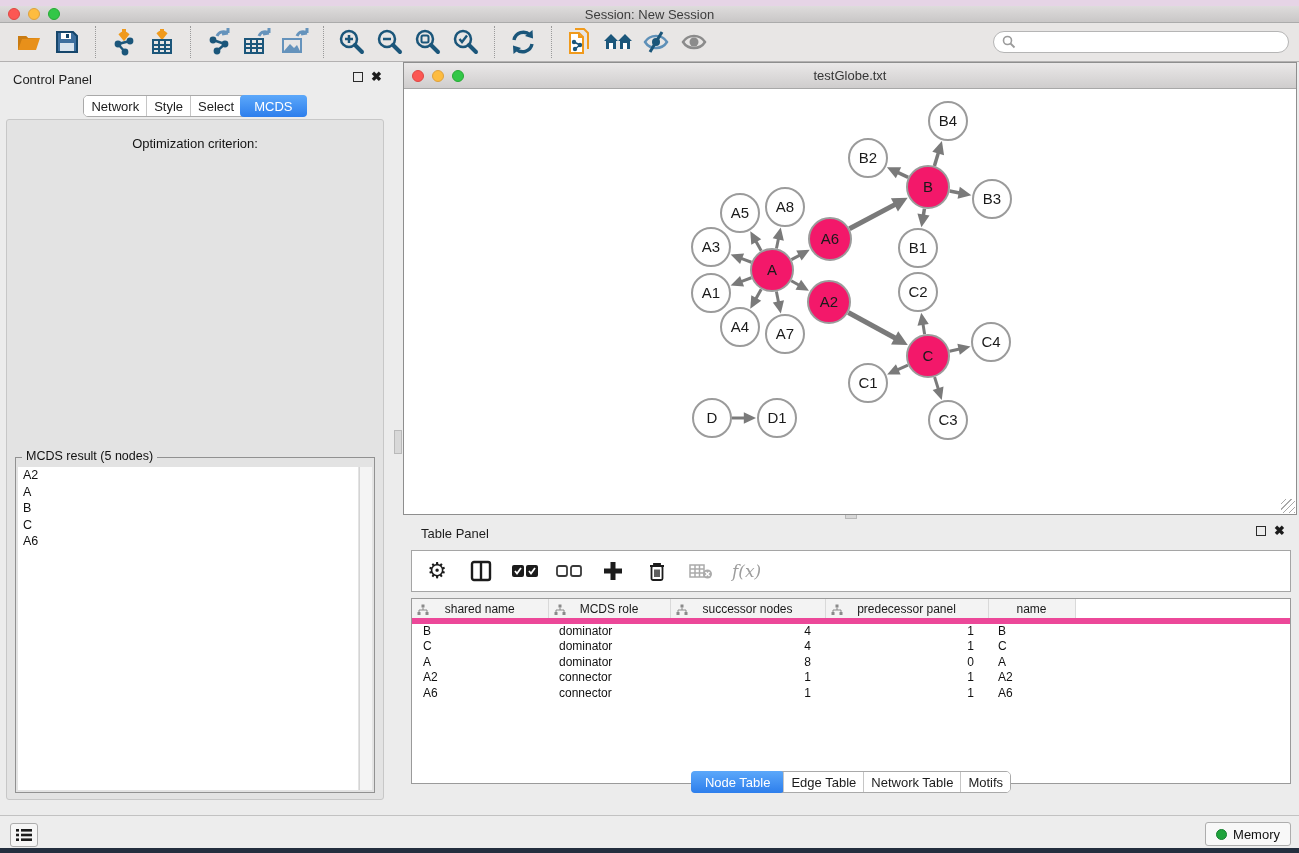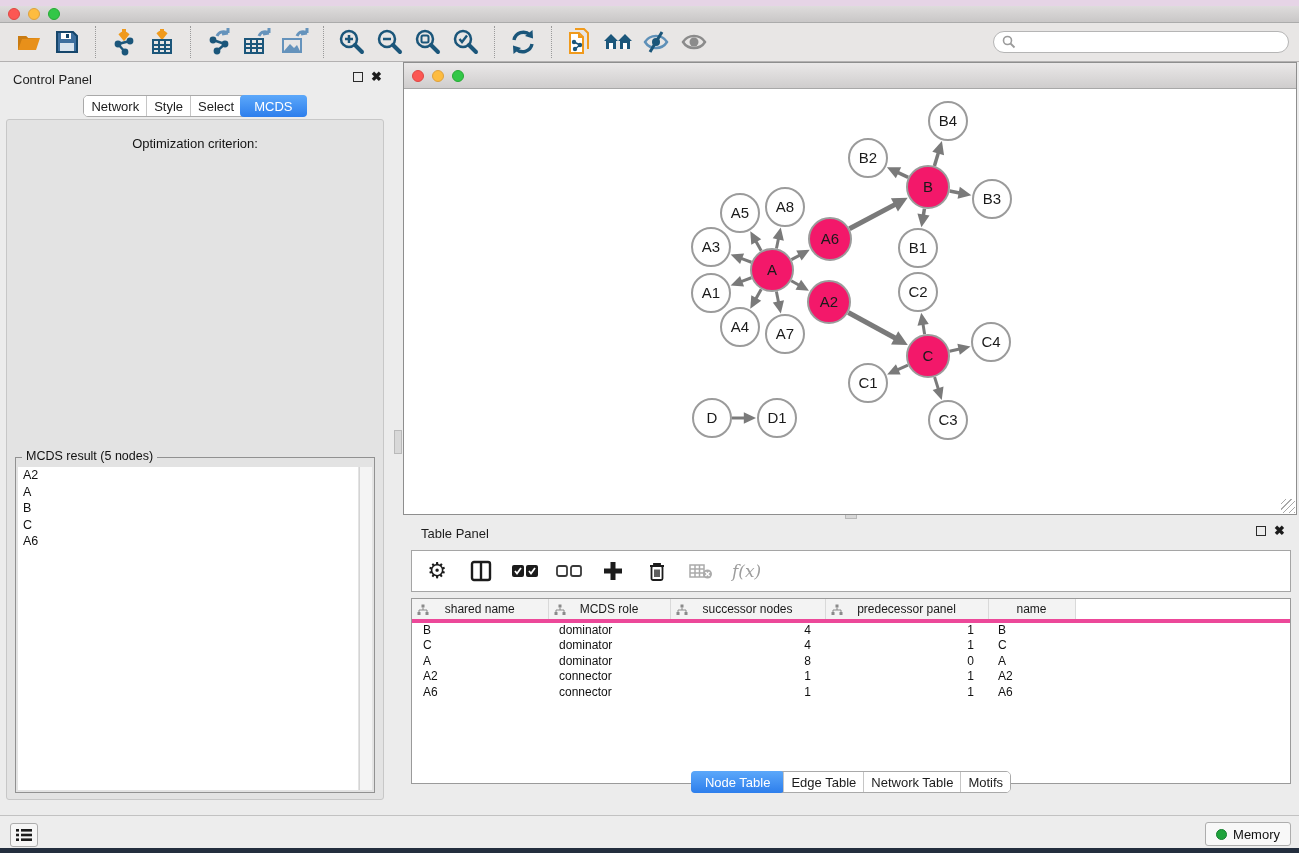--- a/index.html
+++ b/index.html
@@ -73,21 +73,21 @@
   
   .tpanel-head { position:absolute; left:403px; top:518px; width:896px; height:30px; }
   .tp-toolbar { position:absolute; left:411px; top:550px; width:880px; height:42px; background:#fff; border:1px solid #A5A5A5;
     display:flex; align-items:center; padding:0 12px; gap:18px; }
   .tp-icon { display:flex; align-items:center; justify-content:center; width:26px; height:26px; }
   .gear-glyph { font-size:22px; color:#1C1C1C; line-height:22px; }
   .fx { font-family:"DejaVu Serif", serif; font-style:italic; font-size:17px; color:#9D9D9D; }
 
   .table-wrap { position:absolute; left:411px; top:598px; width:880px; height:186px; background:#fff; border:1px solid #9A9A9A; overflow:hidden; }
   table.node-table { border-collapse:collapse; width:100%; table-layout:fixed; }
-  .node-table th { background:#F3F3F3; border-right:1px solid #D9D9D9; border-bottom:4px solid #ec4899;
+  .node-table th { background:#F3F3F3; border-right:1px solid #D9D9D9; border-bottom:6px solid #ec4899;
     font-weight:normal; font-size:12px; color:#1A1A1A; height:22px; text-align:center; position:relative; }
   .node-table th .hicon { position:absolute; left:5px; top:5px; }
   .node-table th.filler { background:#fff; border-right:none; }
   .node-table td { font-size:12px; color:#111; height:15.7px; padding:0 4px 0 11px; white-space:nowrap; overflow:hidden; }
   .node-table td.num { text-align:right; padding-right:14px; }
   .node-table td.namecol { padding-left:10px; }
 
   .tp-tabs { position:absolute; left:403px; top:771px; width:896px; text-align:center; }
 
   
@@ -100,20 +100,21 @@
   .bottom-strip { position:absolute; left:0; top:848px; width:1299px; height:5px; background:#232E3E; }
 </style>
 </head>
 <body>
 
 <div class="desktop-strip"></div>
 <div class="titlebar">
   <span class="tl red"></span>
   <span class="tl yel"></span>
   <span class="tl grn"></span>
+  <span class="title">Session: New Session</span>
 </div>
 
 <div class="toolbar">
   <div class="tbtn">
     <svg width="26" height="26" viewBox="0 0 26 26">
         <path d="M2 7 L10 7 L12 9 L24 9 L20 21 L2 21 Z" fill="#E8901A"></path>
         <path d="M2 7 L2 21 L6 10 L24 9 L12 9 L10 7 Z" fill="#C97B12"></path>
       </svg>
   </div>
   <div class="tbtn">
@@ -280,20 +281,21 @@
 </div>
 
 <div class="v-split-handle"></div>
 <div class="h-split-handle"></div>
 
 <div class="net-window">
   <div class="net-titlebar">
     <span class="tl red"></span>
     <span class="tl yel"></span>
     <span class="tl grn"></span>
+    <span class="title">testGlobe.txt</span>
   </div>
   <div class="net-canvas">
     <svg id="graph-svg" width="892" height="425" viewBox="0 0 892 425">
         <line x1="357.230235352432" y1="161.8163567215194" x2="351.76301916598595" y2="152.0778778894125" stroke="#7A7A7A" stroke-width="3"></line>
         <polygon points="346.2802298908604,142.3116594930951 357.22286149939083,150.15951356156444 347.2822463459964,155.7402097880315" fill="#7A7A7A"></polygon>
         <line x1="372.4460136320131" y1="159.45393393716725" x2="374.49265277496266" y2="149.5356057828734" stroke="#7A7A7A" stroke-width="3"></line>
         <polygon points="376.75607789671477,138.5666994236131 379.8729510897869,151.66689413584194 368.7081714026827,149.36305070834422" fill="#7A7A7A"></polygon>
         <line x1="347.4146596993366" y1="173.23831431286462" x2="337.1294526218801" y2="169.36028541480724" stroke="#7A7A7A" stroke-width="3"></line>
         <polygon points="326.64964301426966,165.4088817922656 340.0761321090317,164.3796147772324 336.0541677075161,175.04656384212166" fill="#7A7A7A"></polygon>
         <line x1="347.4146596993366" y1="188.76168568713538" x2="337.1294526218801" y2="192.63971458519276" stroke="#7A7A7A" stroke-width="3"></line>

